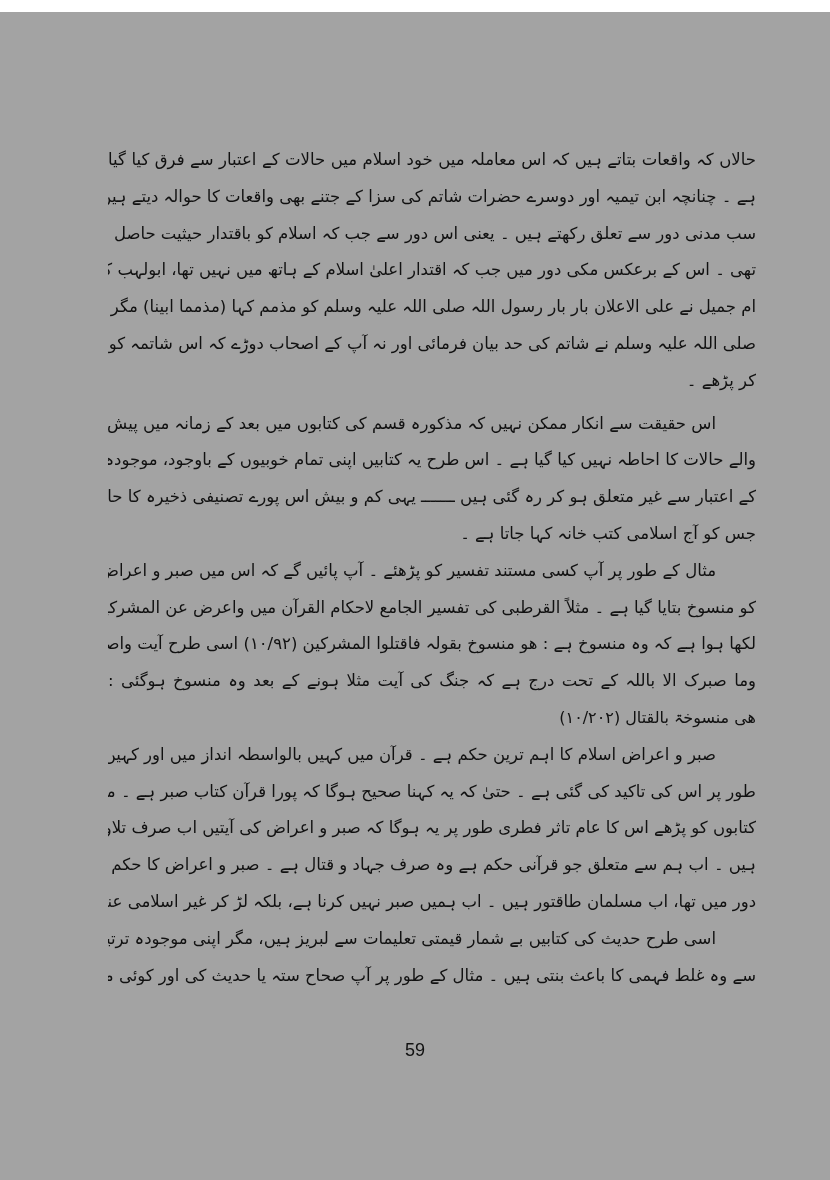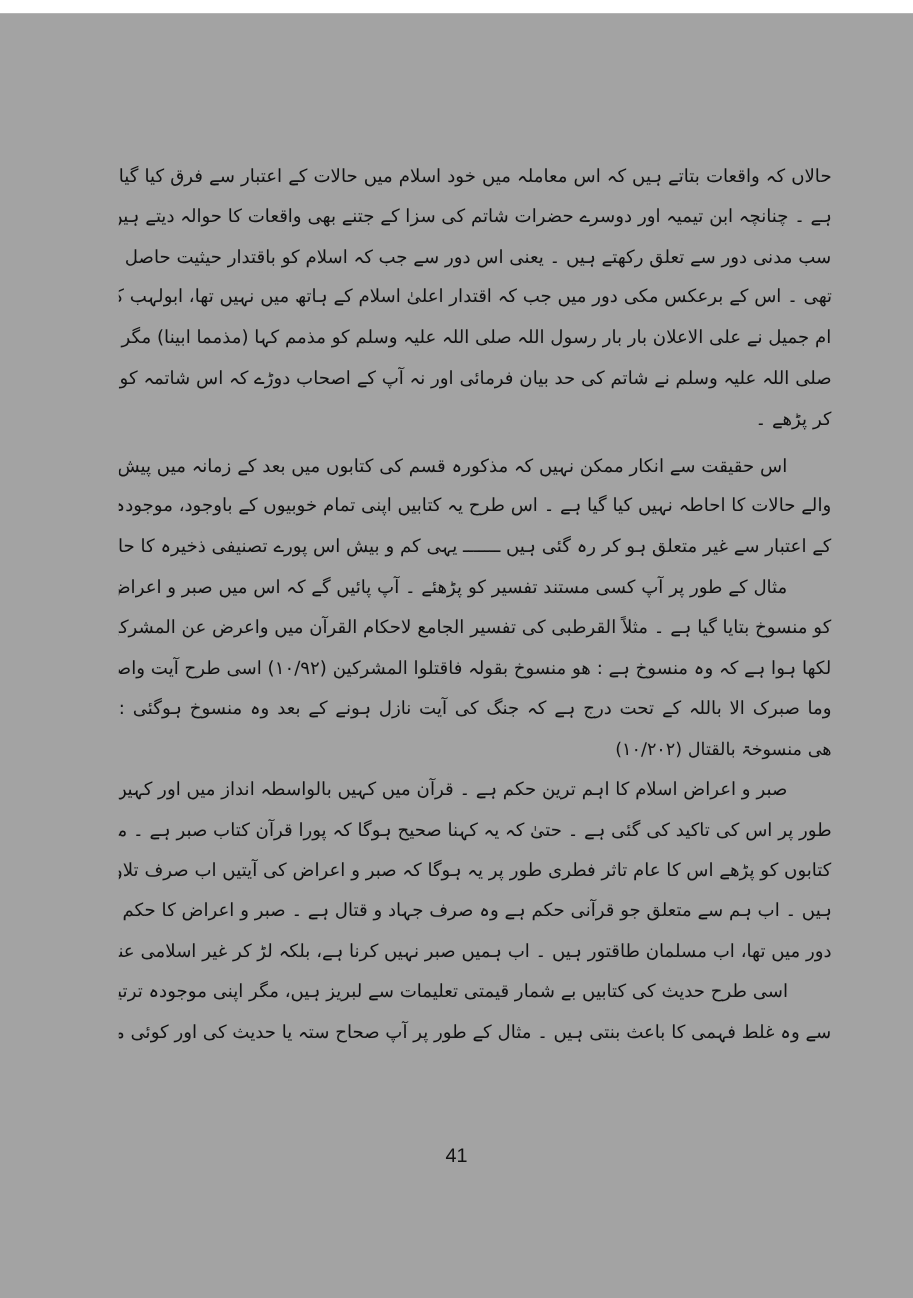--- a/index.html
+++ b/index.html
@@ -40,31 +40,32 @@
     <span class="line">ہے ۔ چنانچہ ابن تیمیہ اور دوسرے حضرات شاتم کی سزا کے جتنے بھی واقعات کا حوالہ دیتے ہیں وہ</span>
     <span class="line">سب مدنی دور سے تعلق رکھتے ہیں ۔ یعنی اس دور سے جب کہ اسلام کو باقتدار حیثیت حاصل ہوگئی</span>
     <span class="line">تھی ۔ اس کے برعکس مکی دور میں جب کہ اقتدار اعلیٰ اسلام کے ہاتھ میں نہیں تھا، ابولہب کی بیوی</span>
     <span class="line">ام جمیل نے علی الاعلان بار بار رسول اللہ صلی اللہ علیہ وسلم کو مذمم کہا (مذمما ابینا) مگر نہ رسول اللہ</span>
     <span class="line">صلی اللہ علیہ وسلم نے شاتم کی حد بیان فرمائی اور نہ آپ کے اصحاب دوڑے کہ اس شاتمہ کو قتل</span>
     <span class="line last">کر پڑھے ۔</span>
 
     <span class="line indent gap">اس حقیقت سے انکار ممکن نہیں کہ مذکورہ قسم کی کتابوں میں بعد کے زمانہ میں پیش آنے</span>
     <span class="line">والے حالات کا احاطہ نہیں کیا گیا ہے ۔ اس طرح یہ کتابیں اپنی تمام خوبیوں کے باوجود، موجودہ زمانہ</span>
     <span class="line">کے اعتبار سے غیر متعلق ہو کر رہ گئی ہیں ـــــــ یہی کم و بیش اس پورے تصنیفی ذخیرہ کا حال ہے</span>
+    <span class="line last">جس کو آج اسلامی کتب خانہ کہا جاتا ہے ۔</span>
 
     <span class="line indent">مثال کے طور پر آپ کسی مستند تفسیر کو پڑھئے ۔ آپ پائیں گے کہ اس میں صبر و اعراض کی آیتوں</span>
     <span class="line">کو منسوخ بتایا گیا ہے ۔ مثلاً القرطبی کی تفسیر الجامع لاحکام القرآن میں واعرض عن المشرکین کے تحت</span>
     <span class="line">لکھا ہوا ہے کہ وہ منسوخ ہے : ھو منسوخ بقولہ فاقتلوا المشرکین (۱۰/۹۲) اسی طرح آیت واصبر</span>
-    <span class="line">وما صبرک الا باللہ کے تحت درج ہے کہ جنگ کی آیت نازل ہونے کے بعد وہ منسوخ ہوگئی :</span>
+    <span class="line">وما صبرک الا باللہ کے تحت درج ہے کہ جنگ کی آیت مثلا ہونے کے بعد وہ منسوخ ہوگئی :</span>
     <span class="line last ref-line">ھی منسوخۃ بالقتال (۱۰/۲۰۲)</span>
 
     <span class="line indent">صبر و اعراض اسلام کا اہم ترین حکم ہے ۔ قرآن میں کہیں بالواسطہ انداز میں اور کہیں براہ راست</span>
     <span class="line">طور پر اس کی تاکید کی گئی ہے ۔ حتیٰ کہ یہ کہنا صحیح ہوگا کہ پورا قرآن کتاب صبر ہے ۔ مگر جو آدمی تفسیر کی ان</span>
     <span class="line">کتابوں کو پڑھے اس کا عام تاثر فطری طور پر یہ ہوگا کہ صبر و اعراض کی آیتیں اب صرف تلاوت کے لیے</span>
     <span class="line">ہیں ۔ اب ہم سے متعلق جو قرآنی حکم ہے وہ صرف جہاد و قتال ہے ۔ صبر و اعراض کا حکم کمزوری کے</span>
     <span class="line last">دور میں تھا، اب مسلمان طاقتور ہیں ۔ اب ہمیں صبر نہیں کرنا ہے، بلکہ لڑ کر غیر اسلامی عناصر کو زیر کرنا ہے ۔</span>
 
     <span class="line indent">اسی طرح حدیث کی کتابیں بے شمار قیمتی تعلیمات سے لبریز ہیں، مگر اپنی موجودہ ترتیب کے اعتبار</span>
     <span class="line">سے وہ غلط فہمی کا باعث بنتی ہیں ۔ مثال کے طور پر آپ صحاح ستہ یا حدیث کی اور کوئی مستند کتاب</span>
   </div>
 
-  <div class="page-number">41</div>
+  <div class="page-number">59</div>
 </div>
 
 </body></html>

